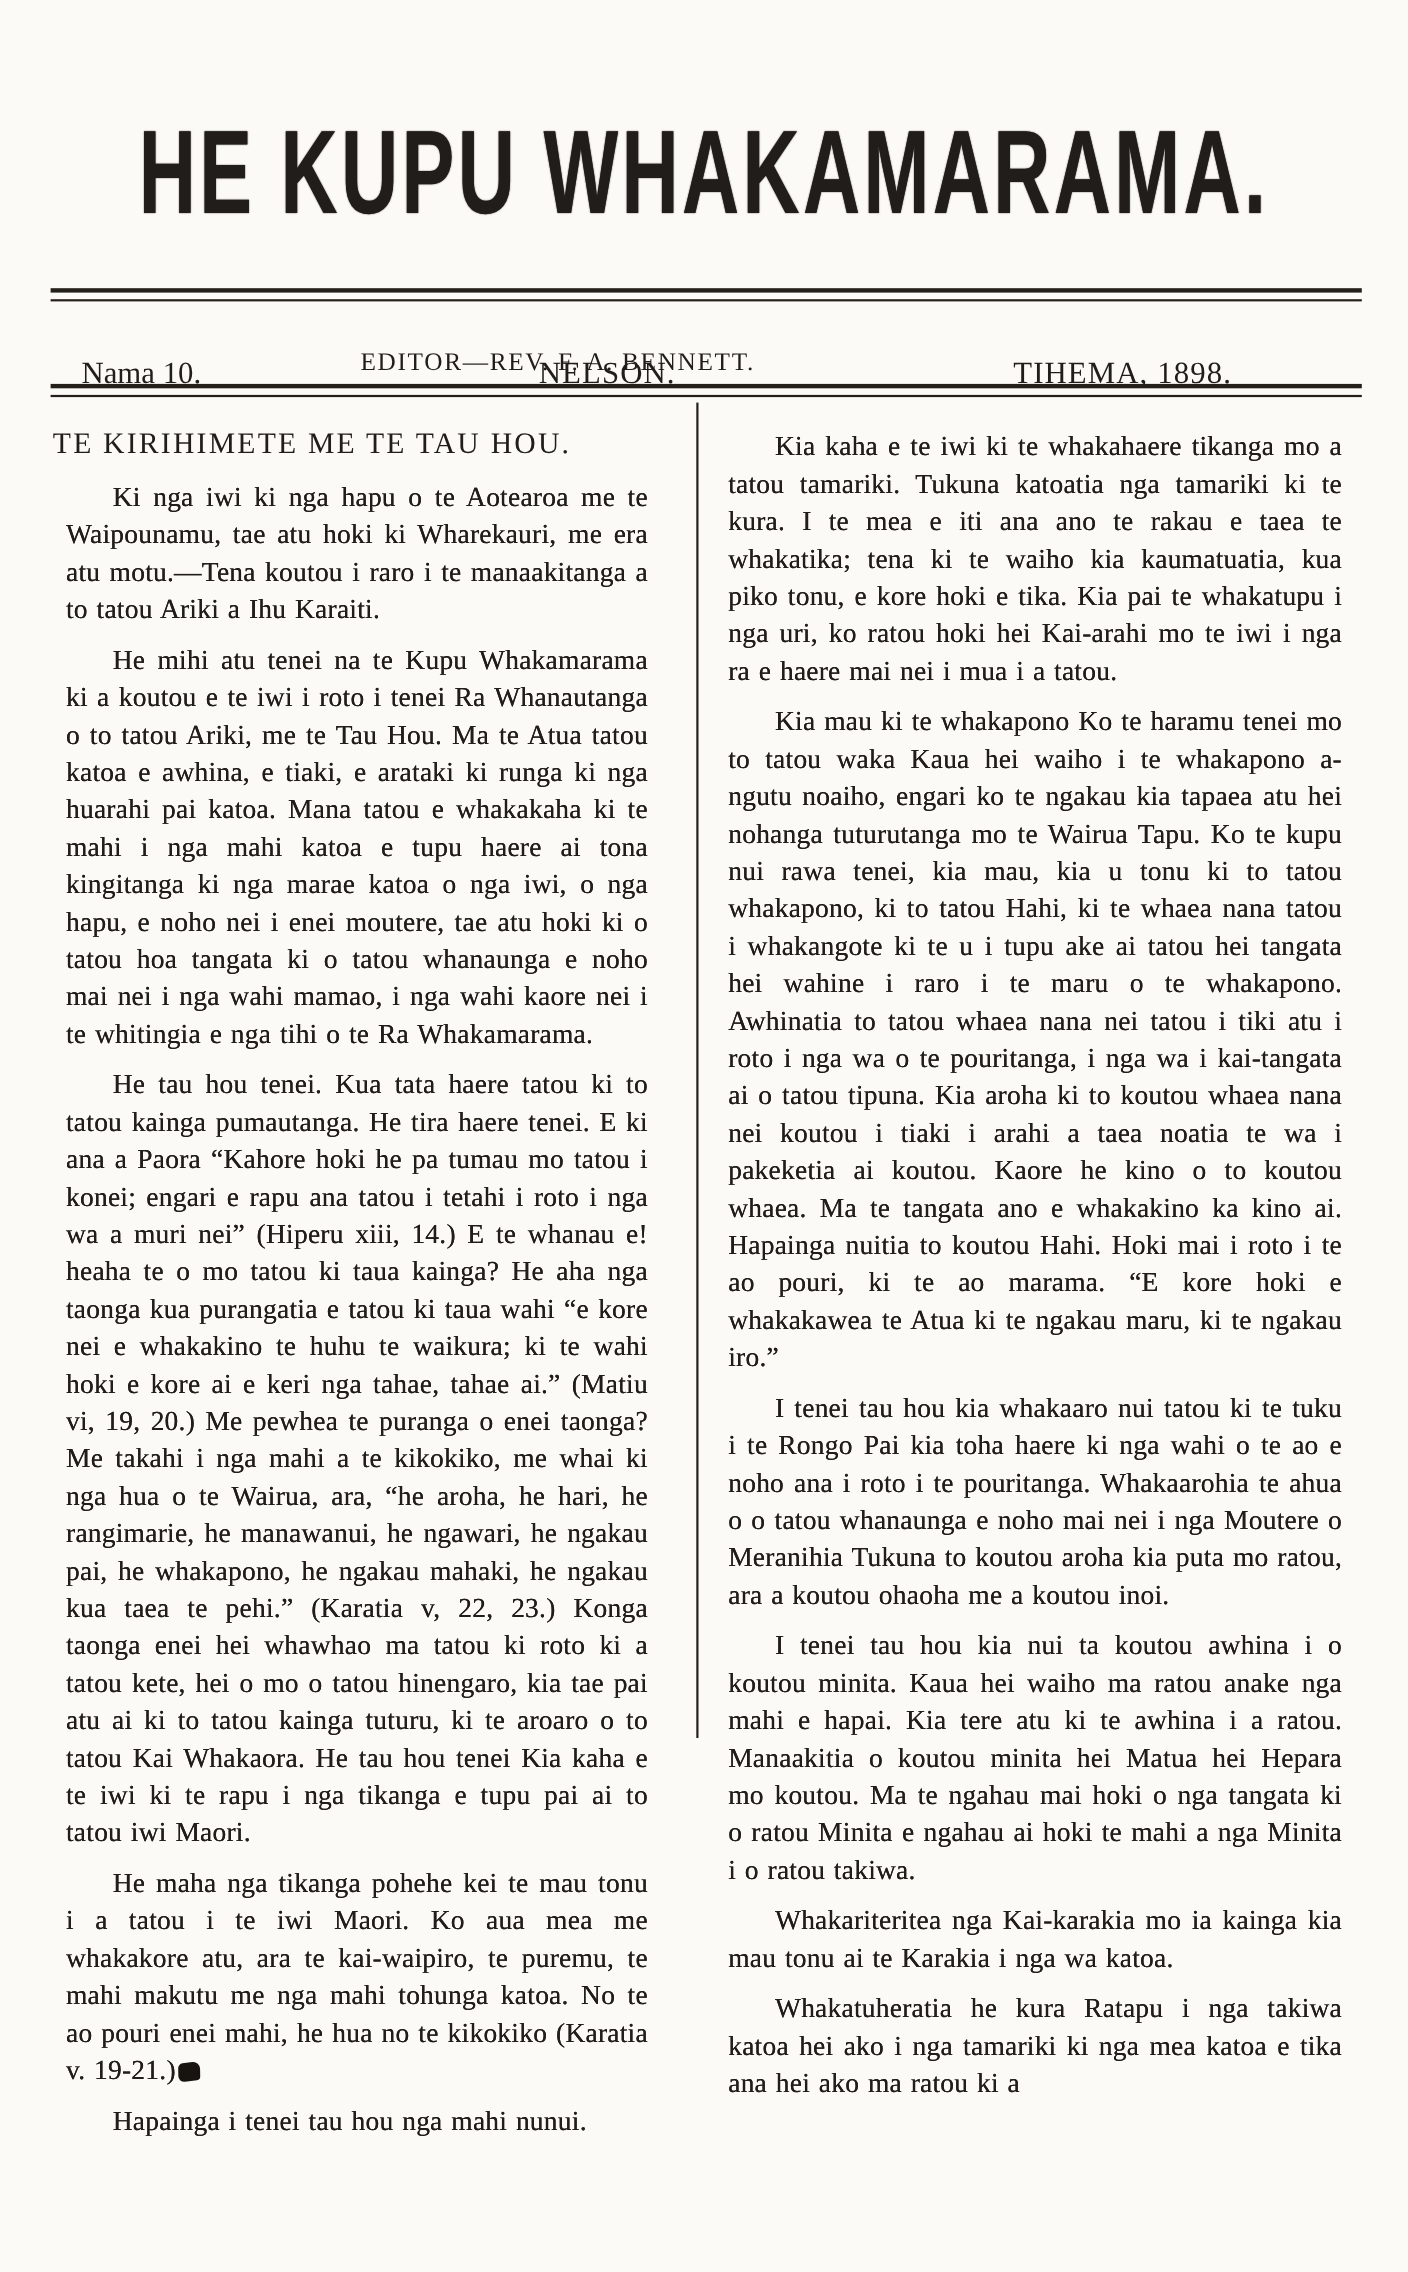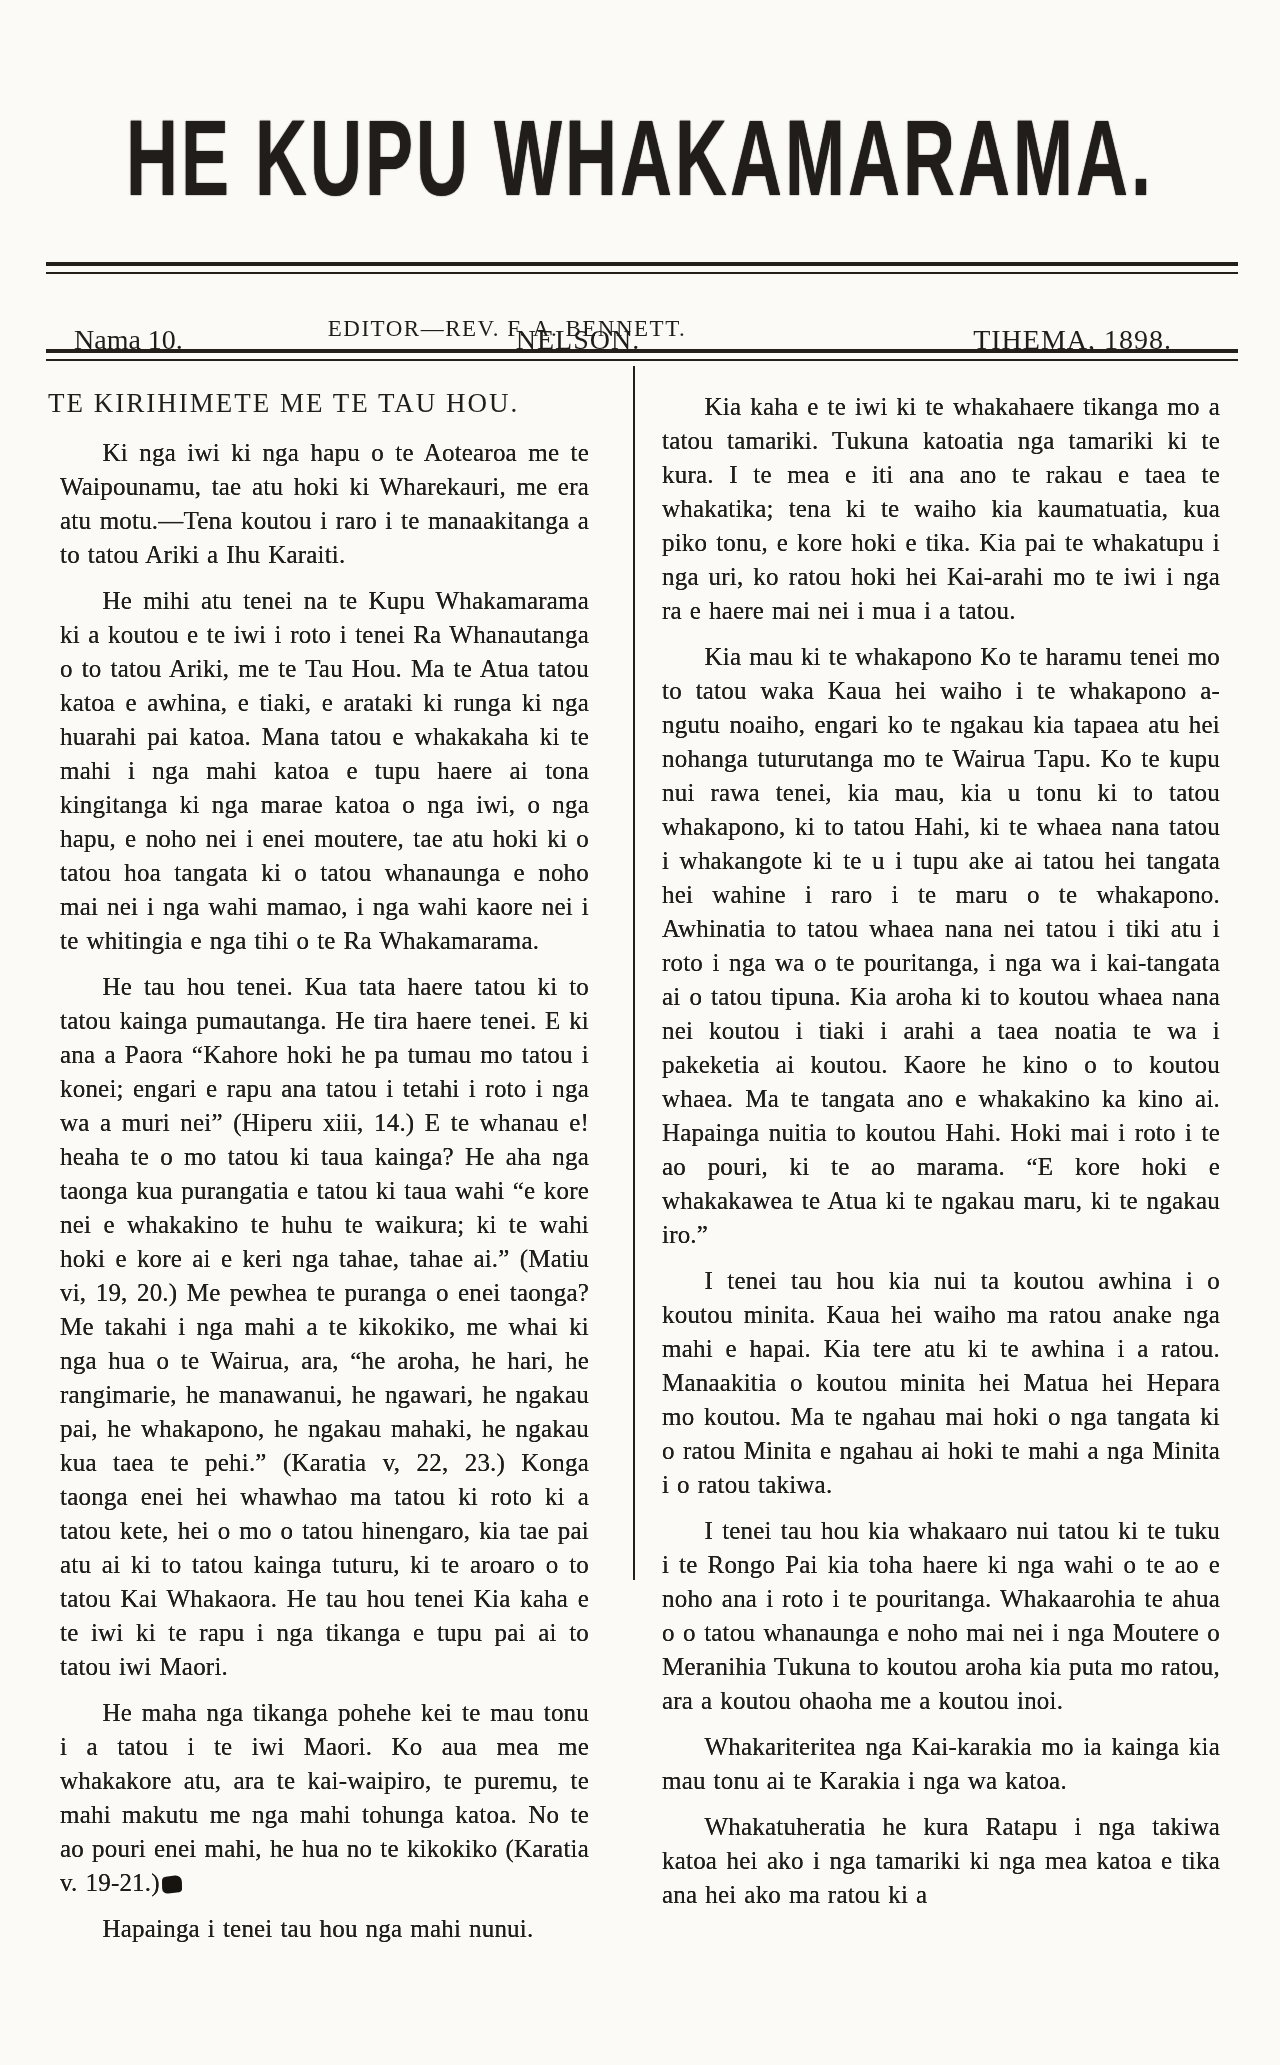--- a/index.html
+++ b/index.html
@@ -33,21 +33,21 @@
   }
   .rule-a { top:262px; }
   .rule-b { top:349px; }
 
   .header-row {
     position:absolute; top:280px; left:48px; right:48px;
     display:flex; justify-content:space-between; align-items:baseline;
     font-size:28px;
   }
   .header-row .issue { margin-left:26px;text-align:right; }
-  .header-row .date  { margin-right:60px; letter-spacing:1px; }
+  .header-row .date  { margin-right:112px; letter-spacing:1px; }
   .header-row .place { letter-spacing:1px;margin-top:44px; }
 
   .editor-line {
     position:absolute; top:316px; left:0; width:100%;
     text-align:center;
     font-size:23px;
     letter-spacing:1.5px;
     transform:translateX(-133px);
   }
 
@@ -119,21 +119,21 @@
       <p class="para">He tau hou tenei. Kua tata haere tatou ki to tatou kainga pumautanga. He tira haere tenei. E ki ana a Paora “Kahore hoki he pa tumau mo tatou i konei; engari e rapu ana tatou i tetahi i roto i nga wa a muri nei” (Hiperu xiii, 14.) E te whanau e! heaha te o mo tatou ki taua kainga? He aha nga taonga kua purangatia e tatou ki taua wahi “e kore nei e whakakino te huhu te waikura; ki te wahi hoki e kore ai e keri nga tahae, tahae ai.” (Matiu vi, 19, 20.) Me pewhea te puranga o enei taonga? Me takahi i nga mahi a te kikokiko, me whai ki nga hua o te Wairua, ara, “he aroha, he hari, he rangimarie, he manawanui, he ngawari, he ngakau pai, he whakapono, he ngakau mahaki, he ngakau kua taea te pehi.” (Karatia v, 22, 23.) Konga taonga enei hei whawhao ma tatou ki roto ki a tatou kete, hei o mo o tatou hinengaro, kia tae pai atu ai ki to tatou kainga tuturu, ki te aroaro o to tatou Kai Whakaora. He tau hou tenei Kia kaha e te iwi ki te rapu i nga tikanga e tupu pai ai to tatou iwi Maori.</p>
       <p class="para"><span>He maha nga tikanga pohehe kei te mau tonu i a tatou i te iwi Maori. Ko aua mea me whakakore atu, ara te kai-waipiro, te puremu, te mahi makutu me nga mahi tohunga katoa. No te ao pouri enei mahi, he hua no te kikokiko (Karatia v. 19-21.)</span><span class="blot">▟</span></p>
       <p class="para">Hapainga i tenei tau hou nga mahi nunui.</p>
     </div>
 
     <div class="divider"></div>
 
     <div class="col col-right">
       <p class="para">Kia kaha e te iwi ki te whakahaere tikanga mo a tatou tamariki. Tukuna katoatia nga tamariki ki te kura. I te mea e iti ana ano te rakau e taea te whakatika; tena ki te waiho kia kaumatuatia, kua piko tonu, e kore hoki e tika. Kia pai te whakatupu i nga uri, ko ratou hoki hei Kai-arahi mo te iwi i nga ra e haere mai nei i mua i a tatou.</p>
       <p class="para">Kia mau ki te whakapono Ko te haramu tenei mo to tatou waka Kaua hei waiho i te whakapono a-ngutu noaiho, engari ko te ngakau kia tapaea atu hei nohanga tuturutanga mo te Wairua Tapu. Ko te kupu nui rawa tenei, kia mau, kia u tonu ki to tatou whakapono, ki to tatou Hahi, ki te whaea nana tatou i whakangote ki te u i tupu ake ai tatou hei tangata hei wahine i raro i te maru o te whakapono. Awhinatia to tatou whaea nana nei tatou i tiki atu i roto i nga wa o te pouritanga, i nga wa i kai-tangata ai o tatou tipuna. Kia aroha ki to koutou whaea nana nei koutou i tiaki i arahi a taea noatia te wa i pakeketia ai koutou. Kaore he kino o to koutou whaea. Ma te tangata ano e whakakino ka kino ai. Hapainga nuitia to koutou Hahi. Hoki mai i roto i te ao pouri, ki te ao marama. “E kore hoki e whakakawea te Atua ki te ngakau maru, ki te ngakau iro.”</p>
+      <p class="para">I tenei tau hou kia whakaaro nui tatou ki te tuku i te Rongo Pai kia toha haere ki nga wahi o te ao e noho ana i roto i te pouritanga. Whakaarohia te ahua o o tatou whanaunga e noho mai nei i nga Moutere o Meranihia Tukuna to koutou aroha kia puta mo ratou, ara a koutou ohaoha me a koutou inoi.</p>
       <p class="para">I tenei tau hou kia nui ta koutou awhina i o koutou minita. Kaua hei waiho ma ratou anake nga mahi e hapai. Kia tere atu ki te awhina i a ratou. Manaakitia o koutou minita hei Matua hei Hepara mo koutou. Ma te ngahau mai hoki o nga tangata ki o ratou Minita e ngahau ai hoki te mahi a nga Minita i o ratou takiwa.</p>
-      <p class="para">I tenei tau hou kia whakaaro nui tatou ki te tuku i te Rongo Pai kia toha haere ki nga wahi o te ao e noho ana i roto i te pouritanga. Whakaarohia te ahua o o tatou whanaunga e noho mai nei i nga Moutere o Meranihia Tukuna to koutou aroha kia puta mo ratou, ara a koutou ohaoha me a koutou inoi.</p>
       <p class="para">Whakariteritea nga Kai-karakia mo ia kainga kia mau tonu ai te Karakia i nga wa katoa.</p>
       <p class="para">Whakatuheratia he kura Ratapu i nga takiwa katoa hei ako i nga tamariki ki nga mea katoa e tika ana hei ako ma ratou ki a</p>
     </div>
 
   </div>
 
 </div>
 
 </body></html>

